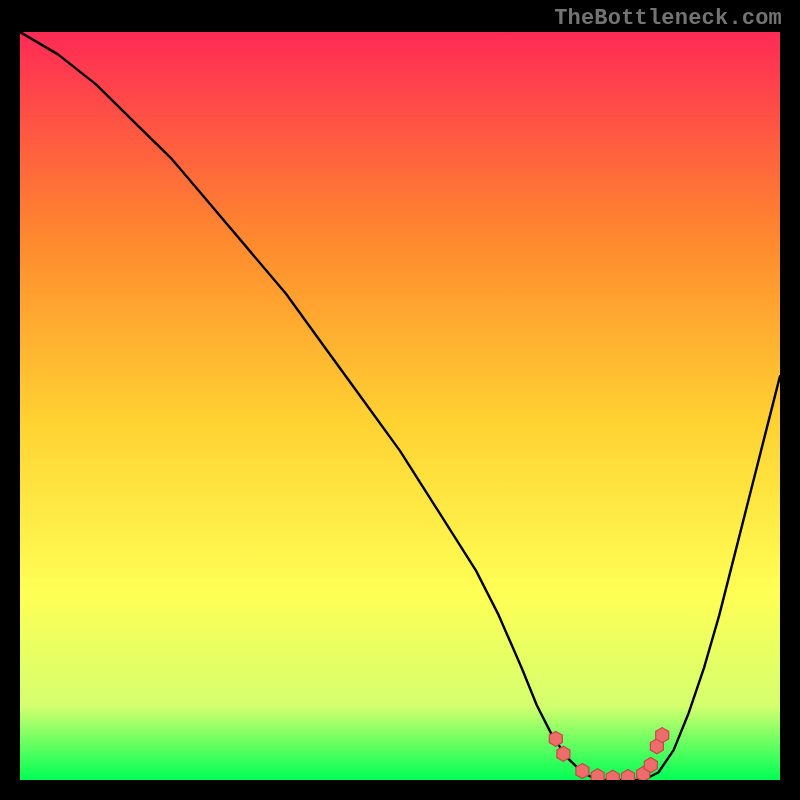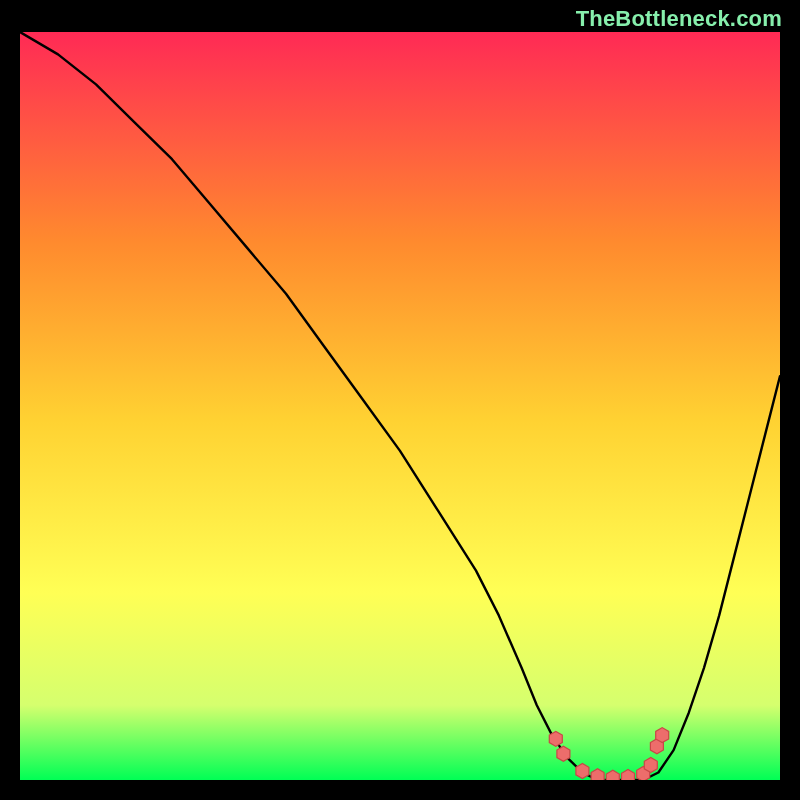--- a/index.html
+++ b/index.html
@@ -16,23 +16,23 @@
     width: 800px;
     height: 800px;
     background: #000000;
   }
   .watermark {
     position: absolute;
     top: 6px;
     right: 18px;
     font-size: 22px;
     font-weight: 600;
-    color: #86efac;
+    color: #737373;
     letter-spacing: 0.2px;
-    font-family: Liberation Sans, sans-serif;
+    font-family: Liberation Mono, monospace;
   }
   .plot-wrap {
     position: absolute;
     left: 20px;
     top: 32px;
     width: 760px;
     height: 748px;
   }
   svg {
     display: block;

